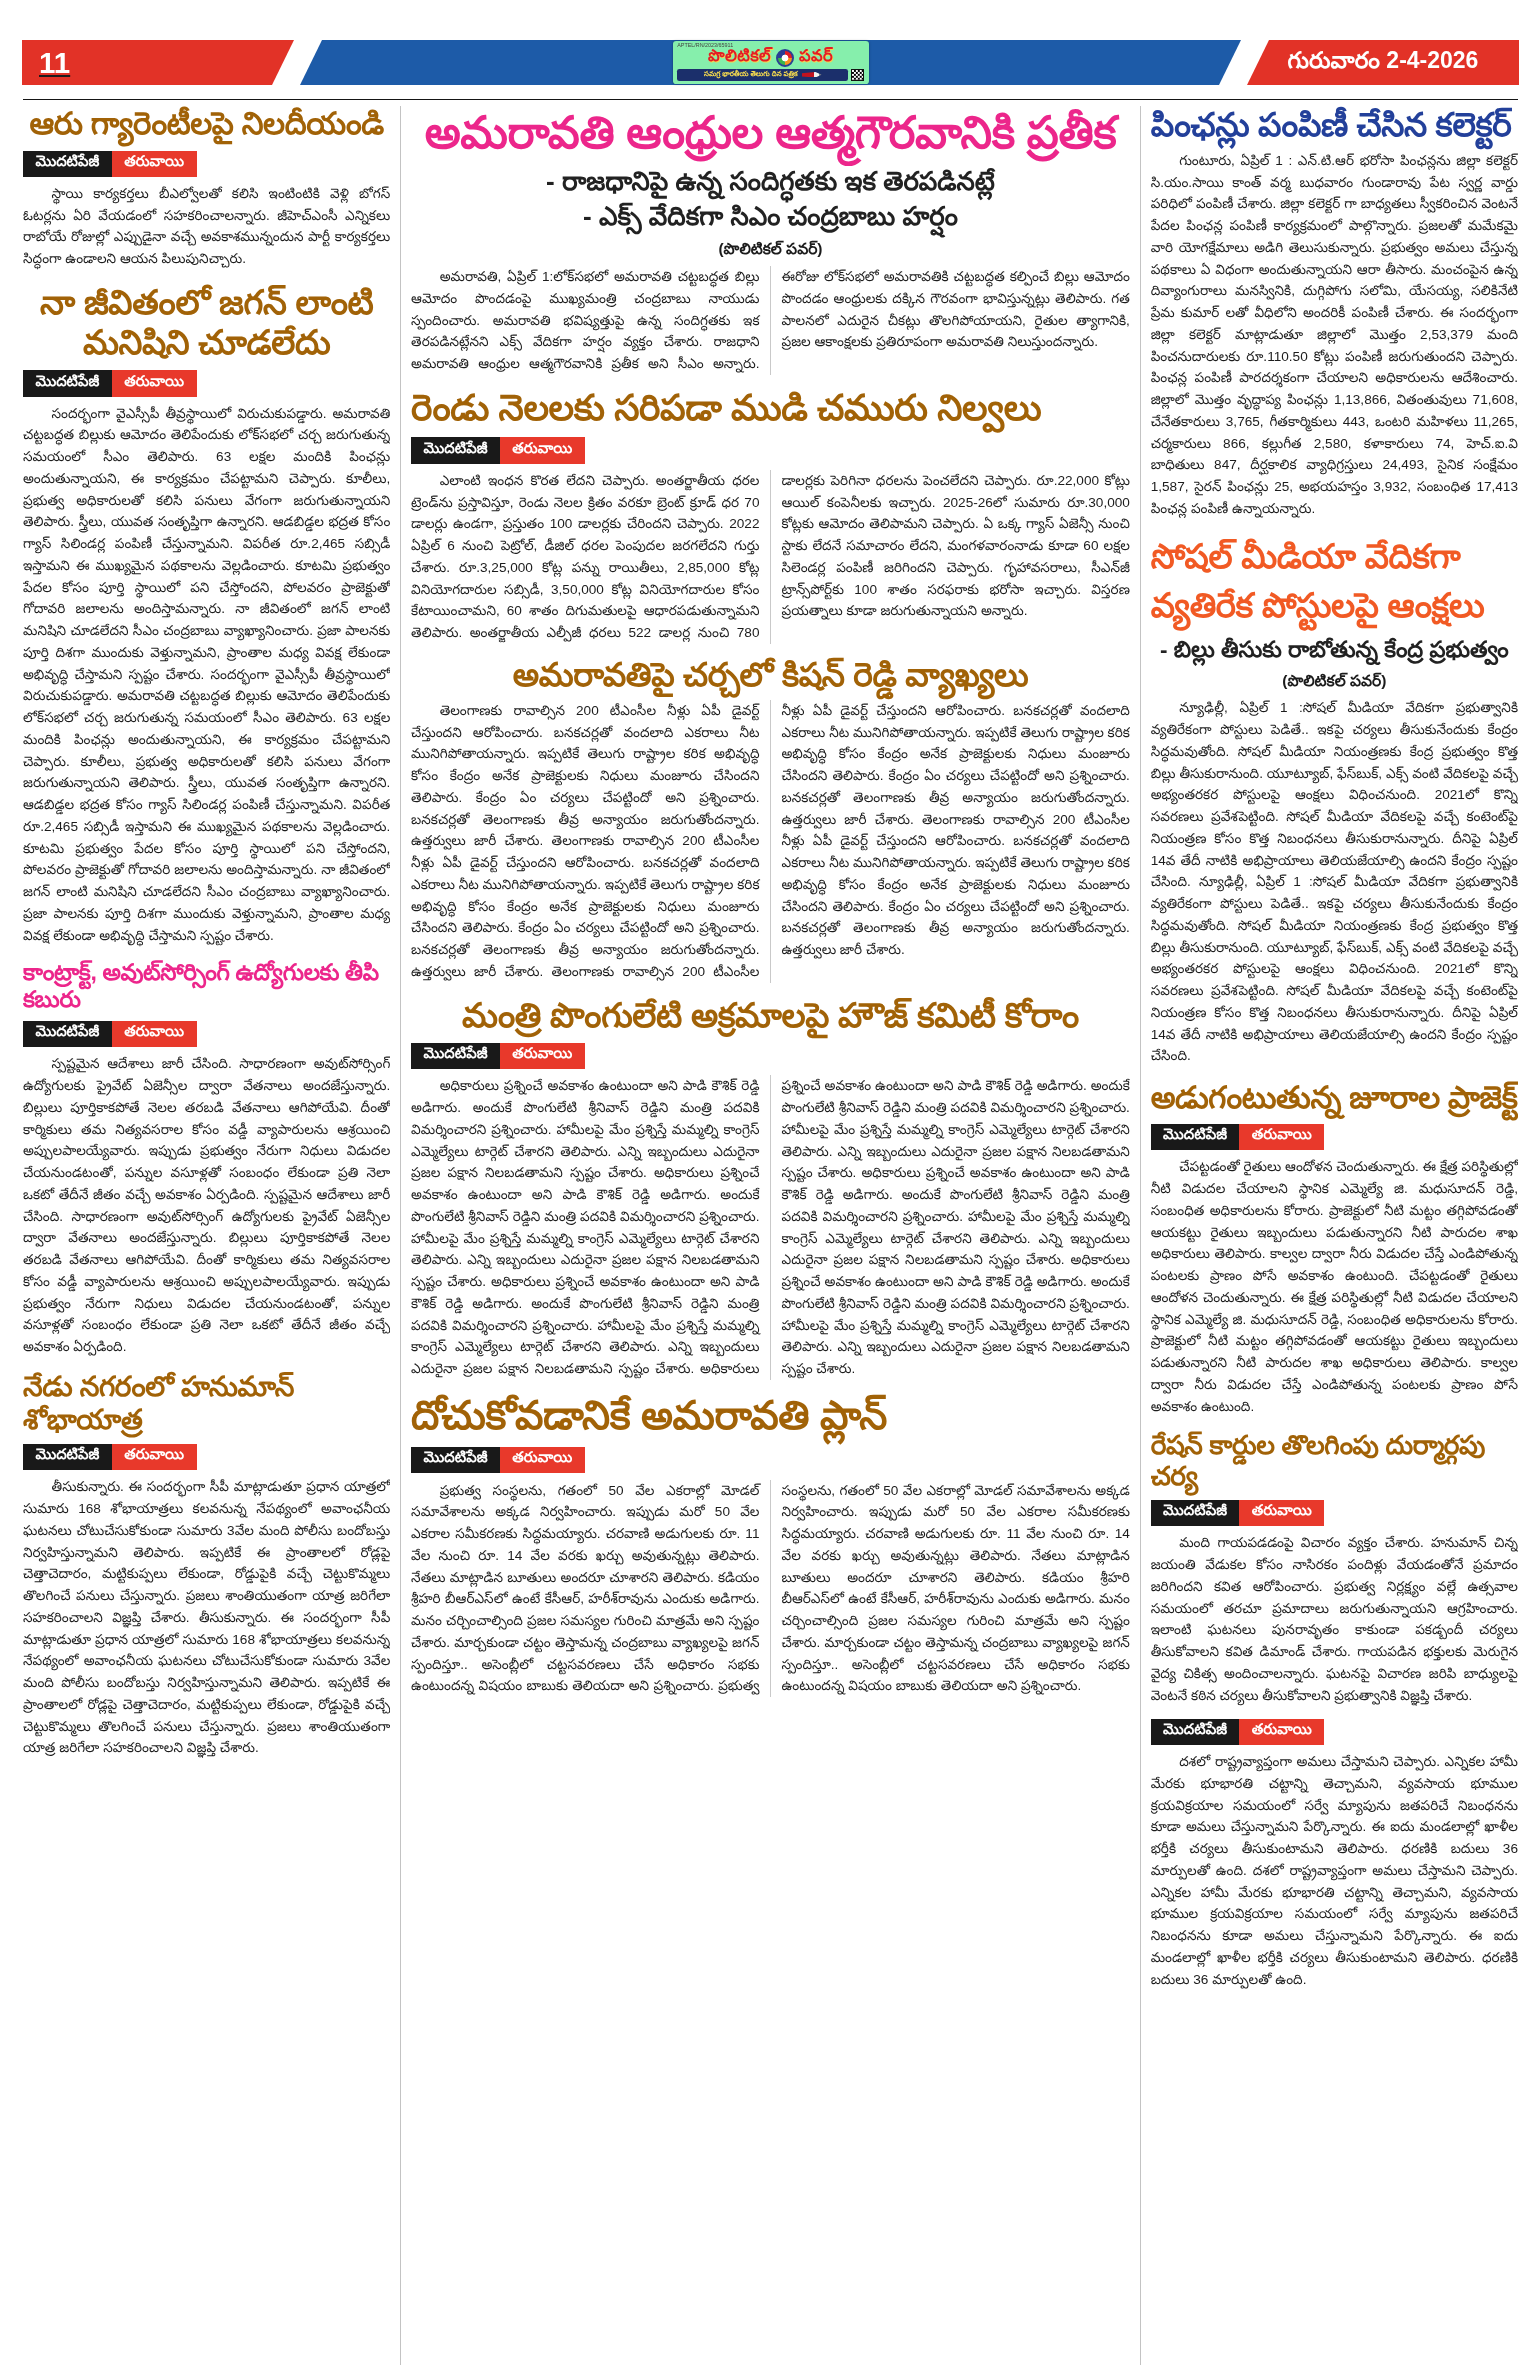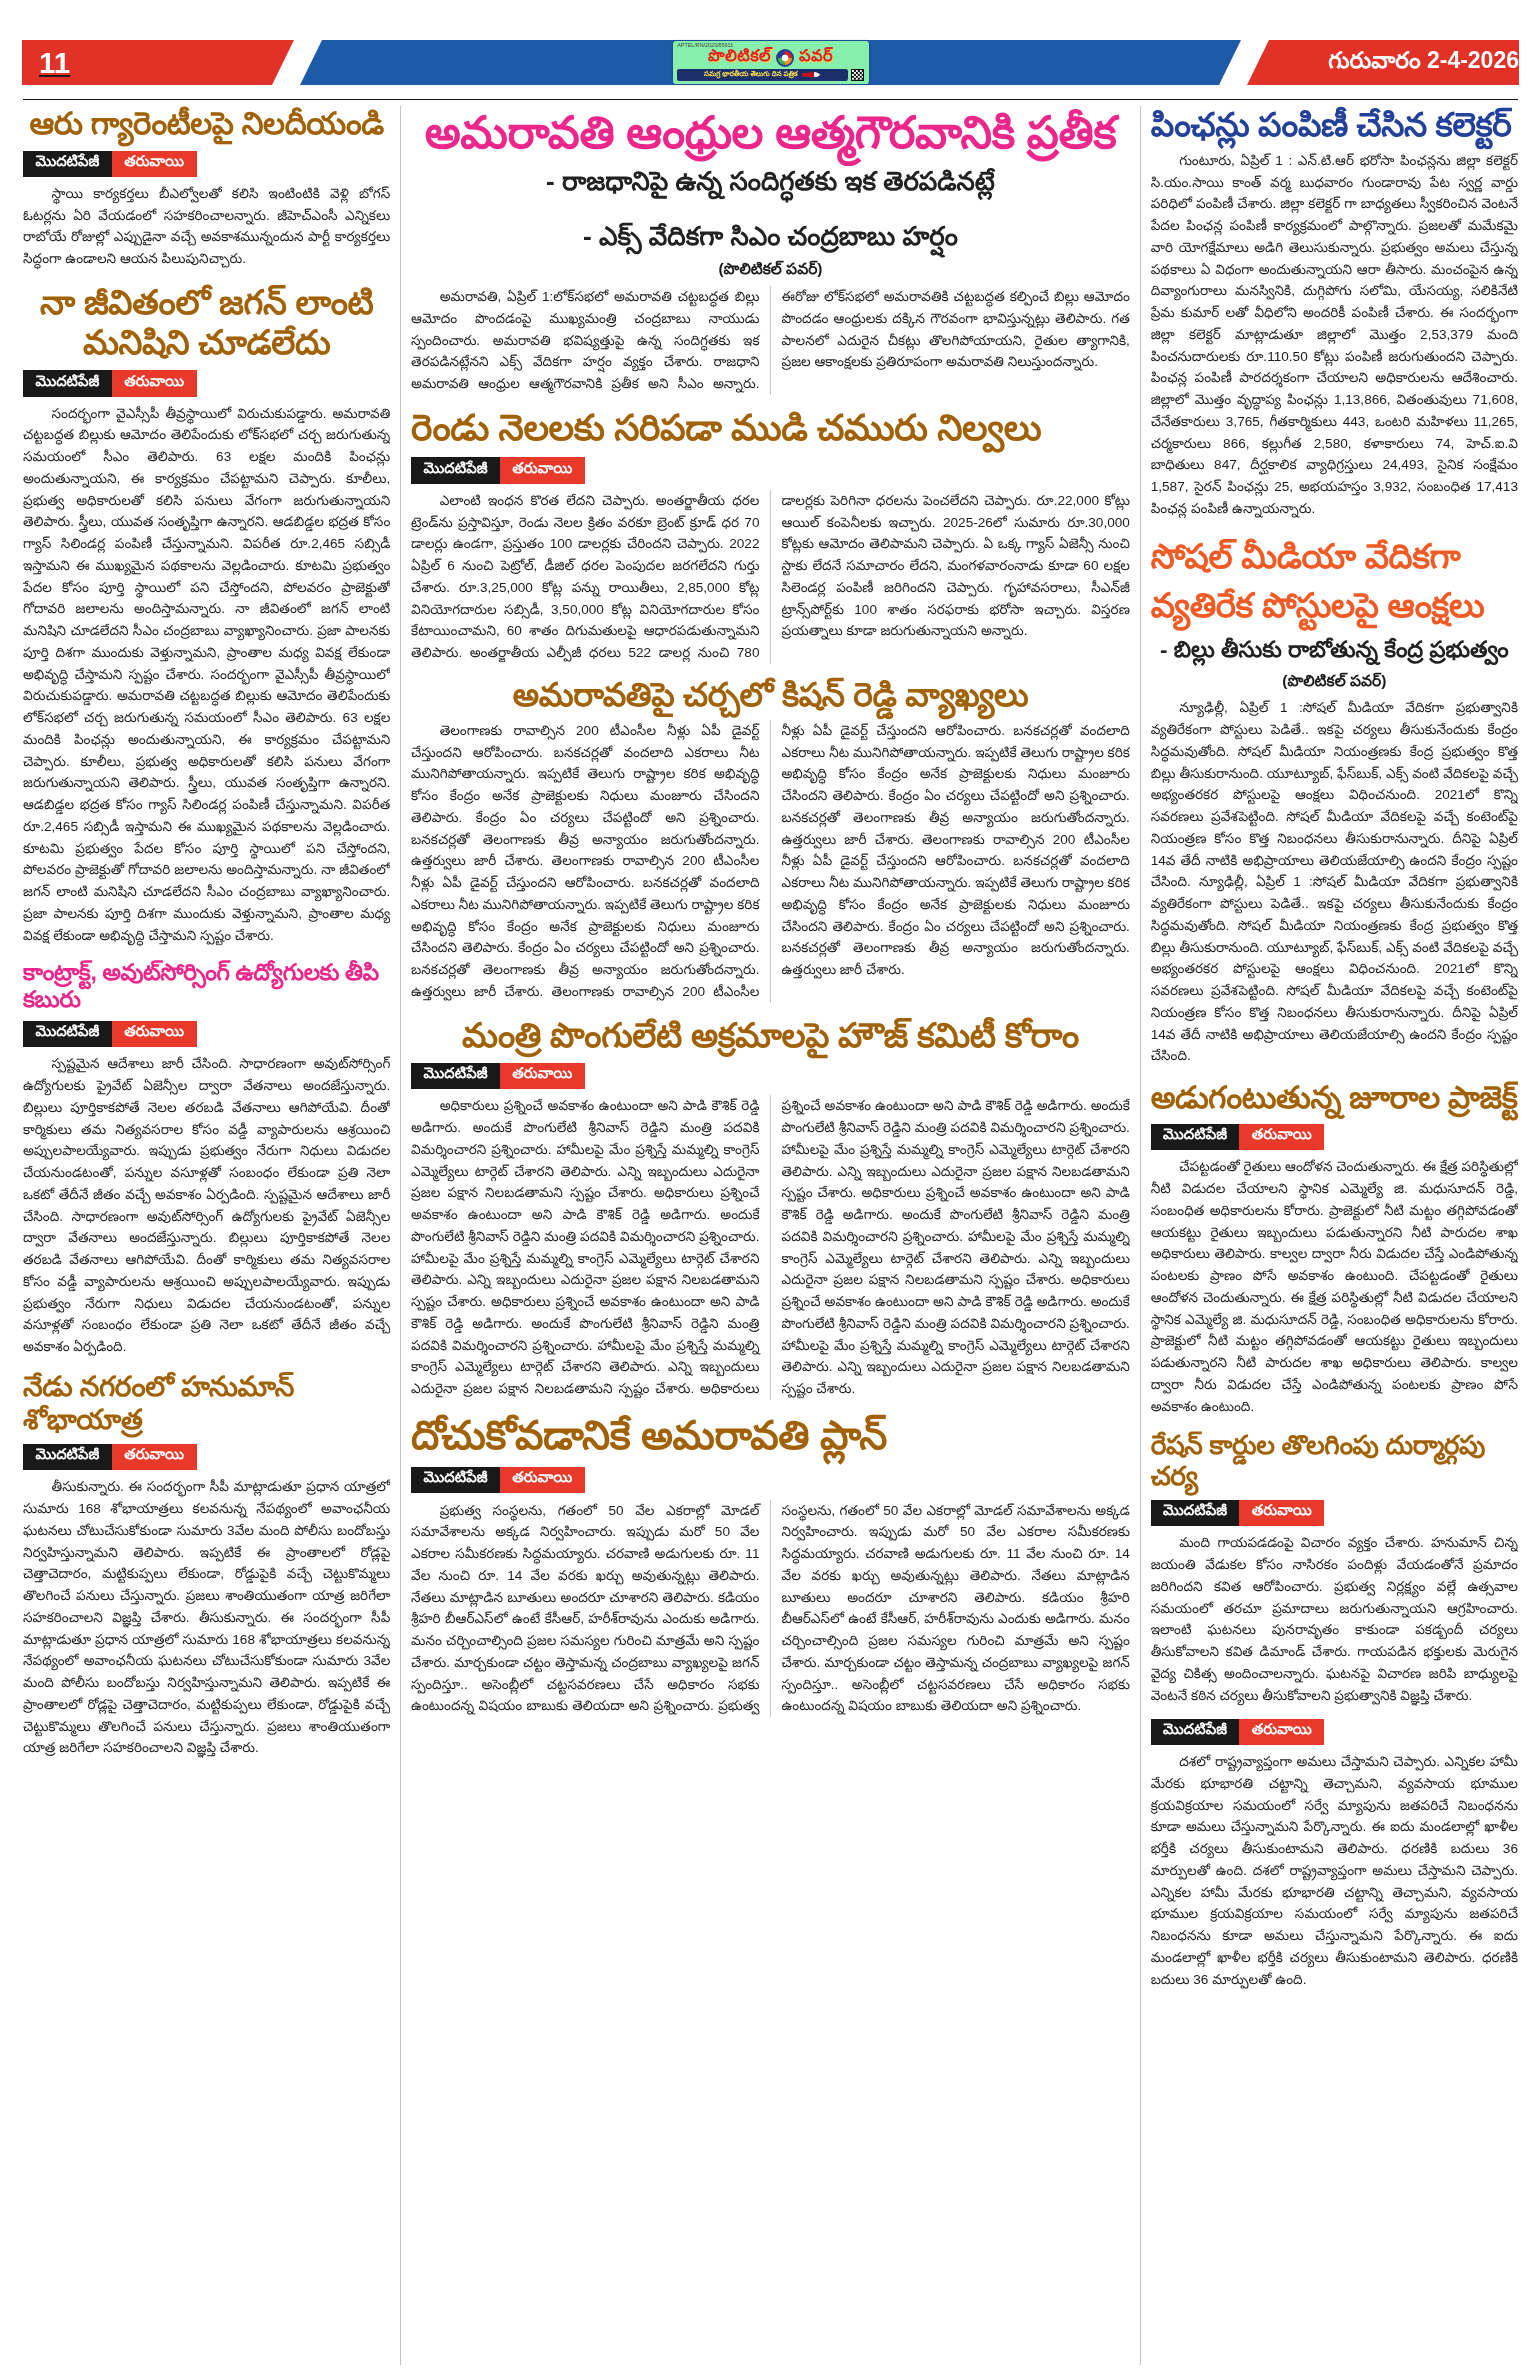--- a/index.html
+++ b/index.html
@@ -14,21 +14,21 @@
   .masthead { position:absolute; top:40px; left:22px; right:22px; height:45px; }
   .m-left, .m-mid, .m-right { position:absolute; top:0; bottom:0; }
   .m-left  { left:0; width:272px; background:#e23227;
              clip-path:polygon(0 0,100% 0,calc(100% - 22px) 100%,0 100%);
              display:flex; align-items:center;text-decoration:underline; }
   .m-left span { color:#fff; font-size:29.5px; font-weight:bold; padding-left:17px; }
   .m-mid   { left:278px; right:278px; background:#1d5ba8;
              clip-path:polygon(22px 0,100% 0,calc(100% - 22px) 100%,0 100%); }
   .m-right { right:0; width:272px; background:#e23227;
              clip-path:polygon(22px 0,100% 0,100% 100%,0 100%);
-             display:flex; align-items:center; justify-content:flex-end; }
+             display:flex; align-items:center; justify-content:center; }
   .m-right span { color:#fff; font-size:23px; font-weight:bold; }
   .logo-card { position:absolute; left:50%; top:0.8px; transform:translateX(-50%);
                width:196px; height:43px; background:#86efac; border-radius:3.1px;
                box-shadow:0 0 2.3px rgba(0,0,0,.45); padding:0.8px 4.7px 1.6px; }
   .reg { font-size:5.4px; color:#444; line-height:6.2px; }
   .logo-row { display:flex; align-items:center; justify-content:center; gap:4.7px; height:20px; }
   .logo-word { color:#e31e25; font-weight:bold; font-size:16.3px;
                text-shadow:0.8px 0.8px 0 #f9d34e; letter-spacing:0.4px; }
   .emblem { width:18.6px; height:18.6px; border-radius:50%; border:2.3px solid #2b3f94;
             background:radial-gradient(circle at 50% 50%, #fff 0 35%, transparent 36%),
@@ -138,21 +138,21 @@
 
     </div>
 
     <div class="vline"></div>
 
     <div class="col colC">
 
       <div class="art">
         <div class="hl hl-pink center" style="font-size:45px;">అమరావతి ఆంధ్రుల ఆత్మగౌరవానికి ప్రతీక</div>
         <div class="sub mt6" style="font-size:26px;">- రాజధానిపై ఉన్న సందిగ్ధతకు ఇక తెరపడినట్లే</div>
-        <div class="sub" style="font-size:26px;margin-top:20px;">- ఎక్స్ వేదికగా సిఎం చంద్రబాబు హర్షం</div>
+        <div class="sub" style="font-size:26px;">- ఎక్స్ వేదికగా సిఎం చంద్రబాబు హర్షం</div>
         <div class="byline">(పొలిటికల్ పవర్)</div>
         <p class="body twocol">అమరావతి, ఏప్రిల్ 1:లోక్‌సభలో అమరావతి చట్టబద్ధత బిల్లు ఆమోదం పొందడంపై ముఖ్యమంత్రి చంద్రబాబు నాయుడు స్పందించారు. అమరావతి భవిష్యత్తుపై ఉన్న సందిగ్ధతకు ఇక తెరపడినట్లేనని ఎక్స్ వేదికగా హర్షం వ్యక్తం చేశారు. రాజధాని అమరావతి ఆంధ్రుల ఆత్మగౌరవానికి ప్రతీక అని సీఎం అన్నారు. ఈరోజు లోక్‌సభలో అమరావతికి చట్టబద్ధత కల్పించే బిల్లు ఆమోదం పొందడం ఆంధ్రులకు దక్కిన గౌరవంగా భావిస్తున్నట్లు తెలిపారు. గత పాలనలో ఎదురైన చీకట్లు తొలగిపోయాయని, రైతుల త్యాగానికి, ప్రజల ఆకాంక్షలకు ప్రతిరూపంగా అమరావతి నిలుస్తుందన్నారు.</p>
       </div>
 
       <div class="art">
         <div class="hl" style="font-size:36px;">రెండు నెలలకు సరిపడా ముడి చమురు నిల్వలు</div>
         <div class="tagrow">
           <span class="tag-black">మొదటిపేజీ</span>
           <span class="tag-red">తరువాయి</span>
         </div>

